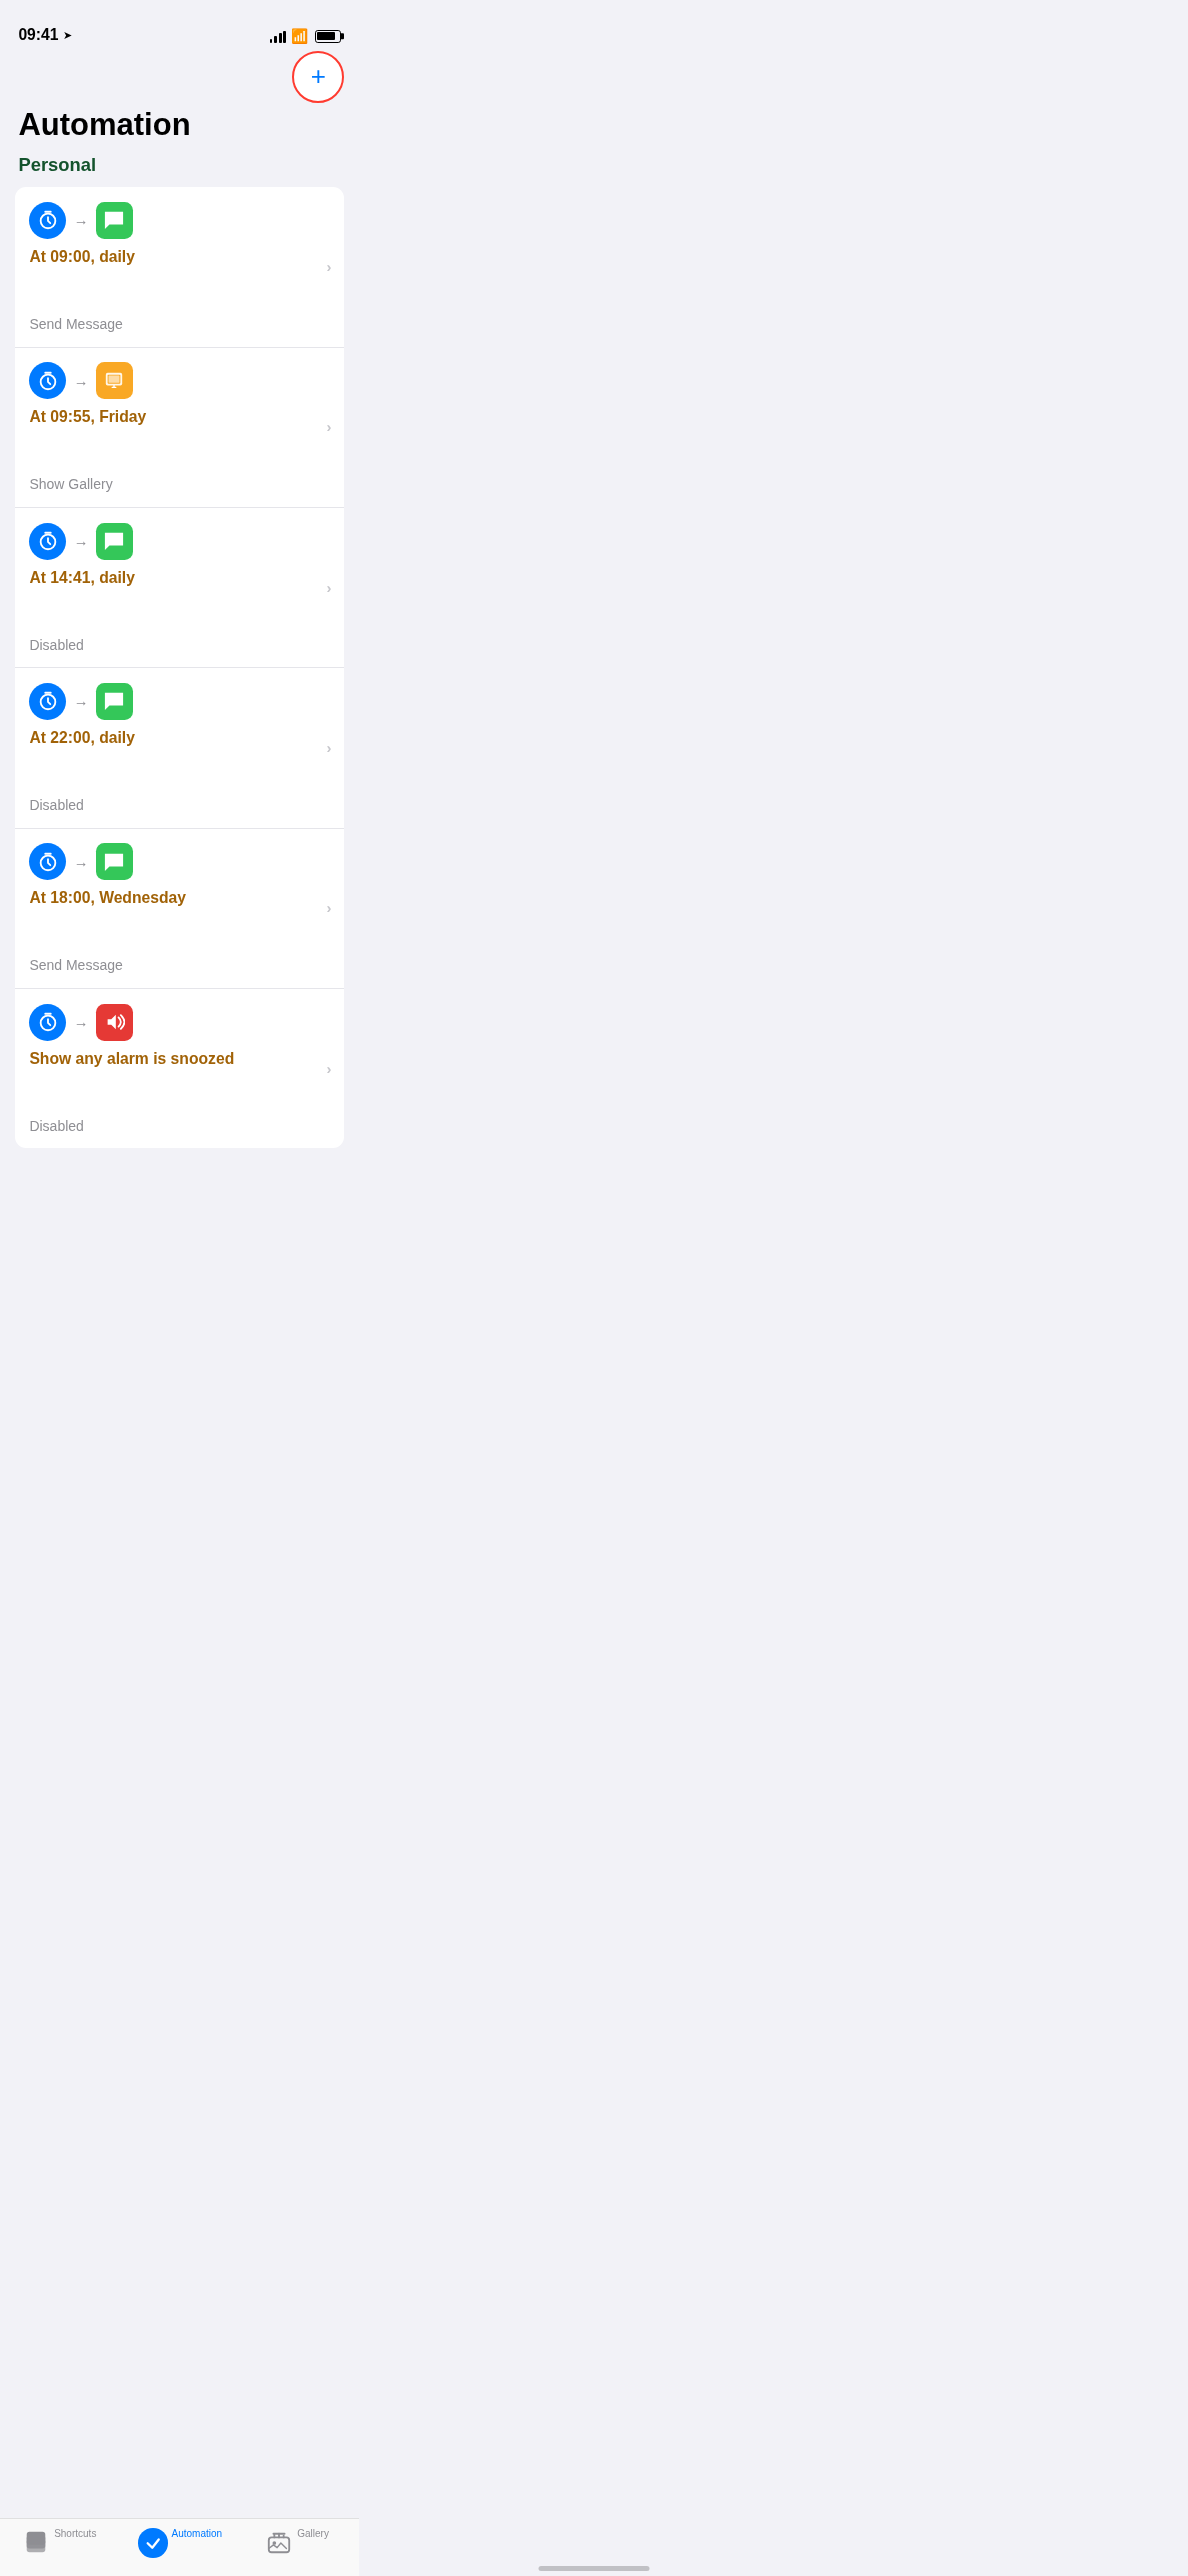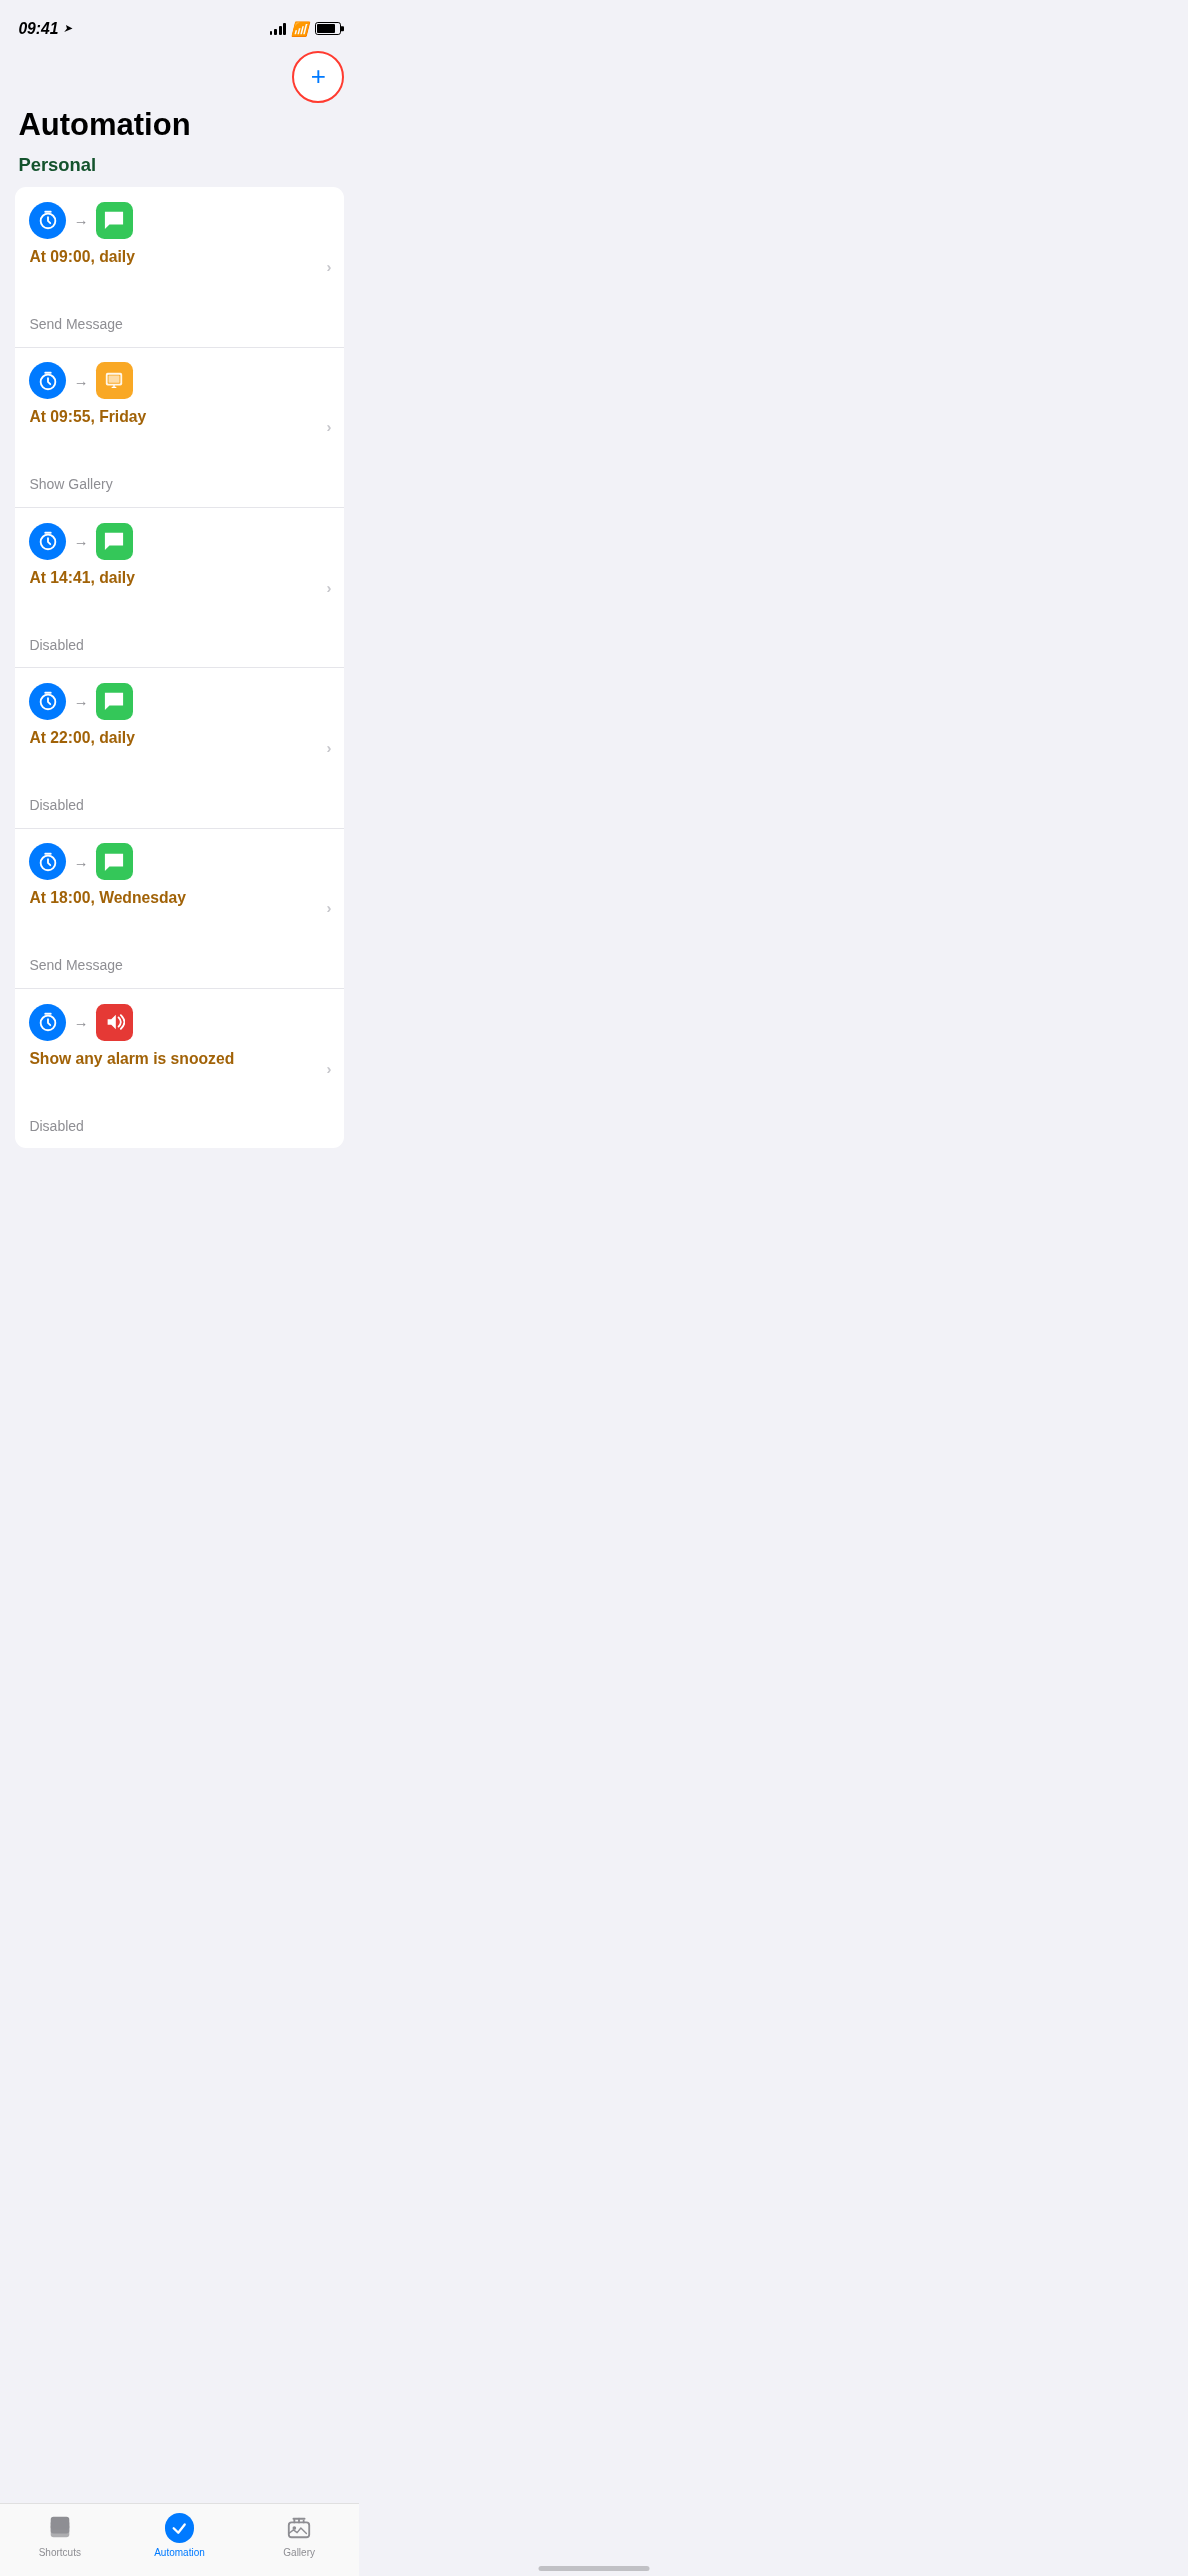--- a/index.html
+++ b/index.html
@@ -11,24 +11,23 @@
       width: 359px;
       min-height: 778px;
       position: relative;
       overflow-x: hidden;
     }
 
     
     .status-bar {
       display: flex;
       justify-content: space-between;
-      align-items: center;
+      align-items: flex-end;
       padding: 13px 18.4px 0 18.4px;
       height: 44px;
-      font-style: italic;
     }
 
     .status-time {
       font-size: 15.7px;
       font-weight: 600;
       color: #000;
     }
 
     .status-icons {
       display: flex;
@@ -219,22 +218,21 @@
       background: rgba(249,249,249,0.94);
       border-top: 0.9px solid #e0e0e0;
       display: flex;
       align-items: flex-start;
       justify-content: space-around;
       padding: 9.2px 0 18.4px 0;
     }
 
     .tab-item {
       display: flex;
-      flex-direction: column;
-      align-items: center;
+      flex-direction: row;
       gap: 3.7px;
       cursor: pointer;
       min-width: 74px;
     }
 
     .tab-icon {
       width: 29.5px;
       height: 29.5px;
       display: flex;
       align-items: center;

